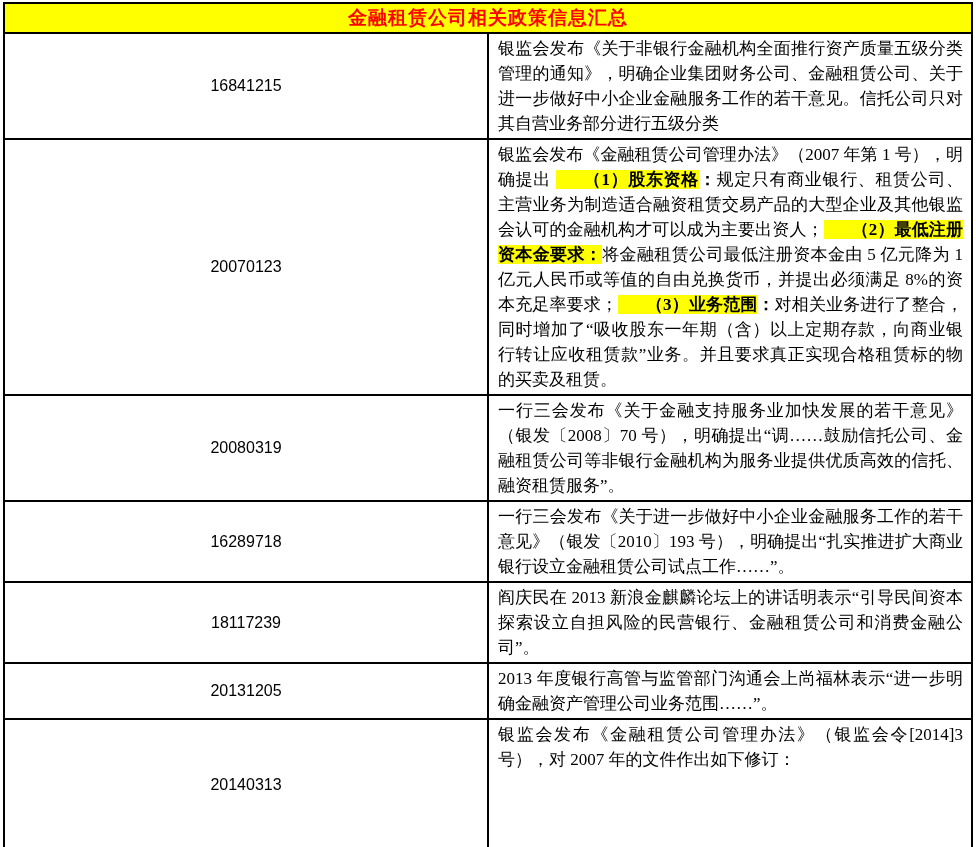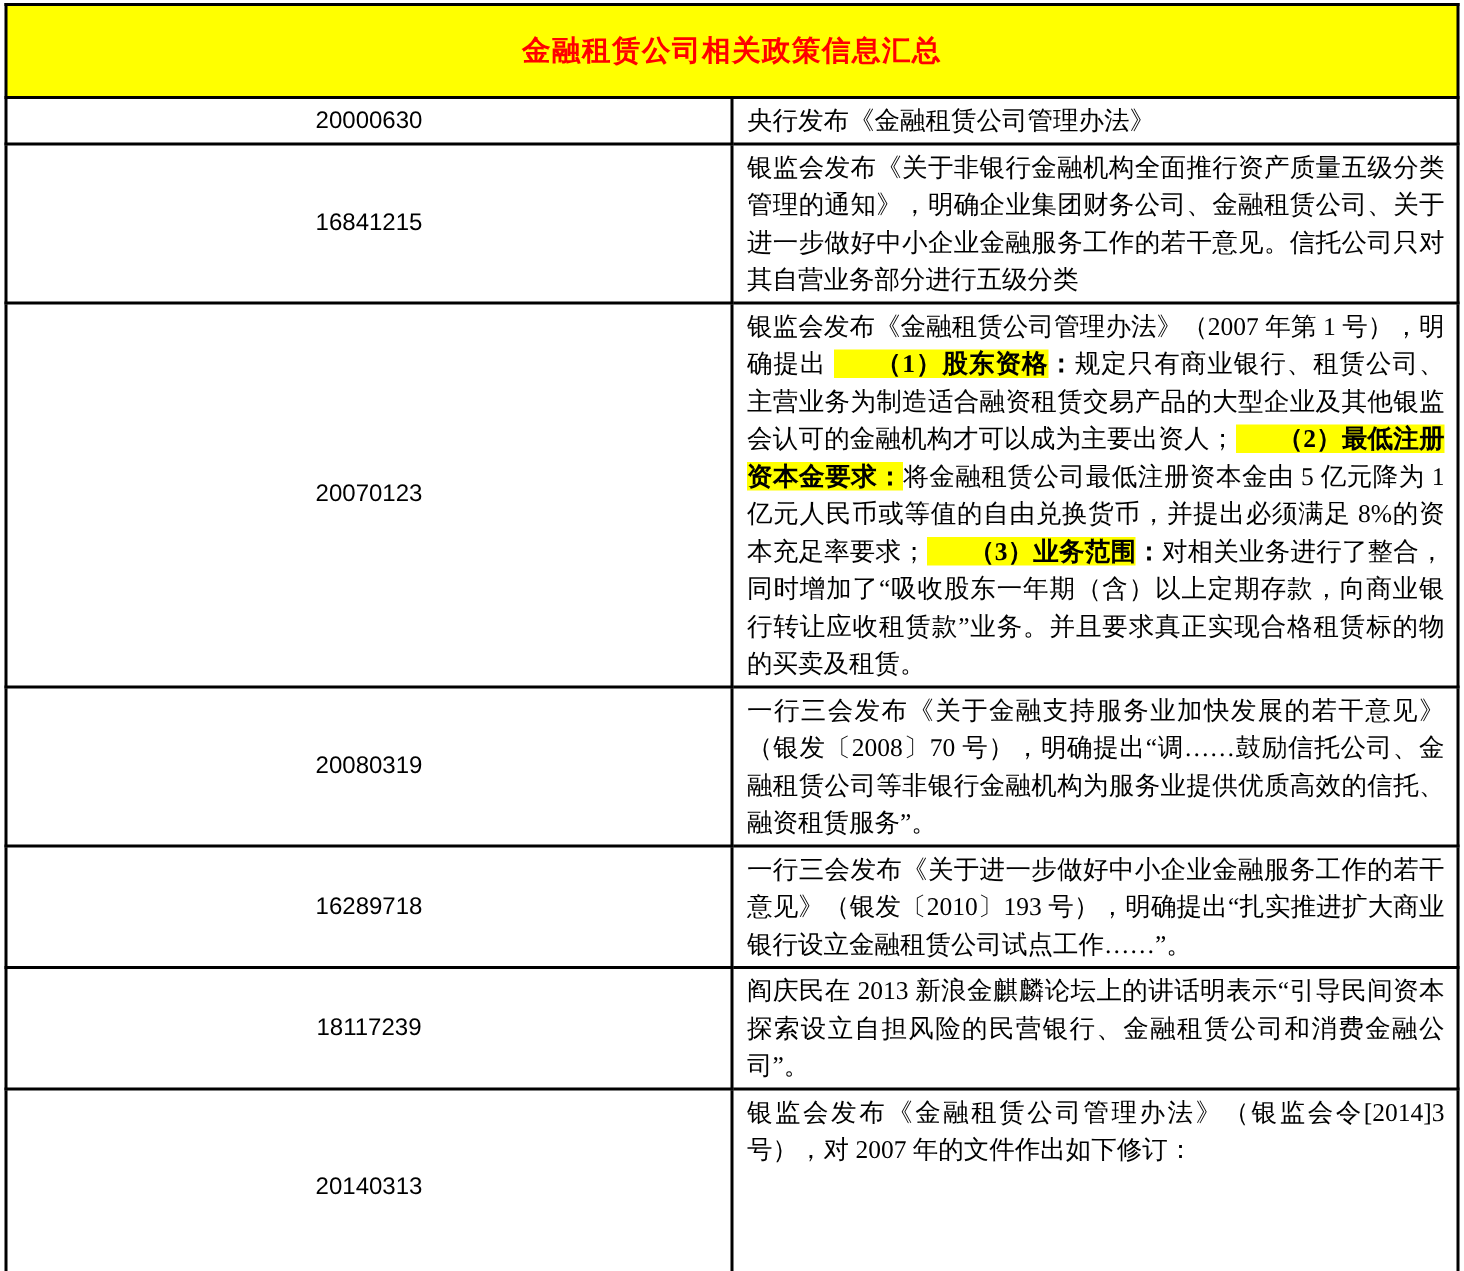--- a/index.html
+++ b/index.html
@@ -30,21 +30,21 @@
     border:2px solid var(--border);
   }
   th.title-cell{
     background:var(--title-bg);
     color:var(--title-fg);
     font-family:"Liberation Sans","DejaVu Sans",sans-serif;
     font-size:19px;
     font-weight:bold;
     text-align:center;
     height:26px;
-    padding:17px 0;
+    padding:1px 0;
     letter-spacing:1px;
   }
   td.date-cell{
     width:92px;
     text-align:center;
     vertical-align:middle;
     font-family:"Liberation Sans","DejaVu Sans",sans-serif;
     font-size:16px;
     padding:1px 0;
   }
@@ -69,43 +69,43 @@
 
 <div class="page">
   <table class="policy">
     <thead>
       <tr>
         <th class="title-cell" colspan="2">金融租赁公司相关政策信息汇总</th>
       </tr>
     </thead>
     <tbody>
         <tr>
-          <td class="date-cell">20000630</td>
-          <td class="text-cell"><span>央行发布《金融租赁公司管理办法》</span></td>
-        </tr>
-        <tr>
           <td class="date-cell">16841215</td>
           <td class="text-cell"><span>银监会发布《关于非银行金融机构全面推行资产质量五级分类管理的通知》，明确企业集团财务公司、金融租赁公司、关于进一步做好中小企业金融服务工作的若干意见。信托公司只对其自营业务部分进行五级分类</span></td>
         </tr>
         <tr>
           <td class="date-cell">20070123</td>
           <td class="text-cell"><span>银监会发布《金融租赁公司管理办法》（2007 年第 1 号），明确提出 </span><span class="seg-hl">（1）股东资格</span><span class="seg-b">：</span><span>规定只有商业银行、租赁公司、主营业务为制造适合融资租赁交易产品的大型企业及其他银监会认可的金融机构才可以成为主要出资人；</span><span class="seg-hl">（2）最低注册资本金要求：</span><span>将金融租赁公司最低注册资本金由 5 亿元降为 1 亿元人民币或等值的自由兑换货币，并提出必须满足 8%的资本充足率要求；</span><span class="seg-hl">（3）业务范围</span><span class="seg-b">：</span><span>对相关业务进行了整合，同时增加了“吸收股东一年期（含）以上定期存款，向商业银行转让应收租赁款”业务。并且要求真正实现合格租赁标的物的买卖及租赁。</span></td>
         </tr>
         <tr>
           <td class="date-cell">20080319</td>
           <td class="text-cell"><span>一行三会发布《关于金融支持服务业加快发展的若干意见》（银发〔2008〕70 号），明确提出“调……鼓励信托公司、金融租赁公司等非银行金融机构为服务业提供优质高效的信托、融资租赁服务”。</span></td>
         </tr>
         <tr>
           <td class="date-cell">16289718</td>
           <td class="text-cell"><span>一行三会发布《关于进一步做好中小企业金融服务工作的若干意见》（银发〔2010〕193 号），明确提出“扎实推进扩大商业银行设立金融租赁公司试点工作……”。</span></td>
         </tr>
         <tr>
           <td class="date-cell">18117239</td>
           <td class="text-cell"><span>阎庆民在 2013 新浪金麒麟论坛上的讲话明表示“引导民间资本探索设立自担风险的民营银行、金融租赁公司和消费金融公司”。</span></td>
         </tr>
         <tr>
+          <td class="date-cell">20131205</td>
+          <td class="text-cell"><span>2013 年度银行高管与监管部门沟通会上尚福林表示“进一步明确金融资产管理公司业务范围……”。</span></td>
+        </tr>
+        <tr>
           <td class="date-cell">20140313</td>
           <td class="text-cell"><span>银监会发布《金融租赁公司管理办法》（银监会令[2014]3 号），对 2007 年的文件作出如下修订：</span><br><br><br><br></td>
         </tr>
       </tbody>
   </table>
 
 </div>
 
 </body></html>

